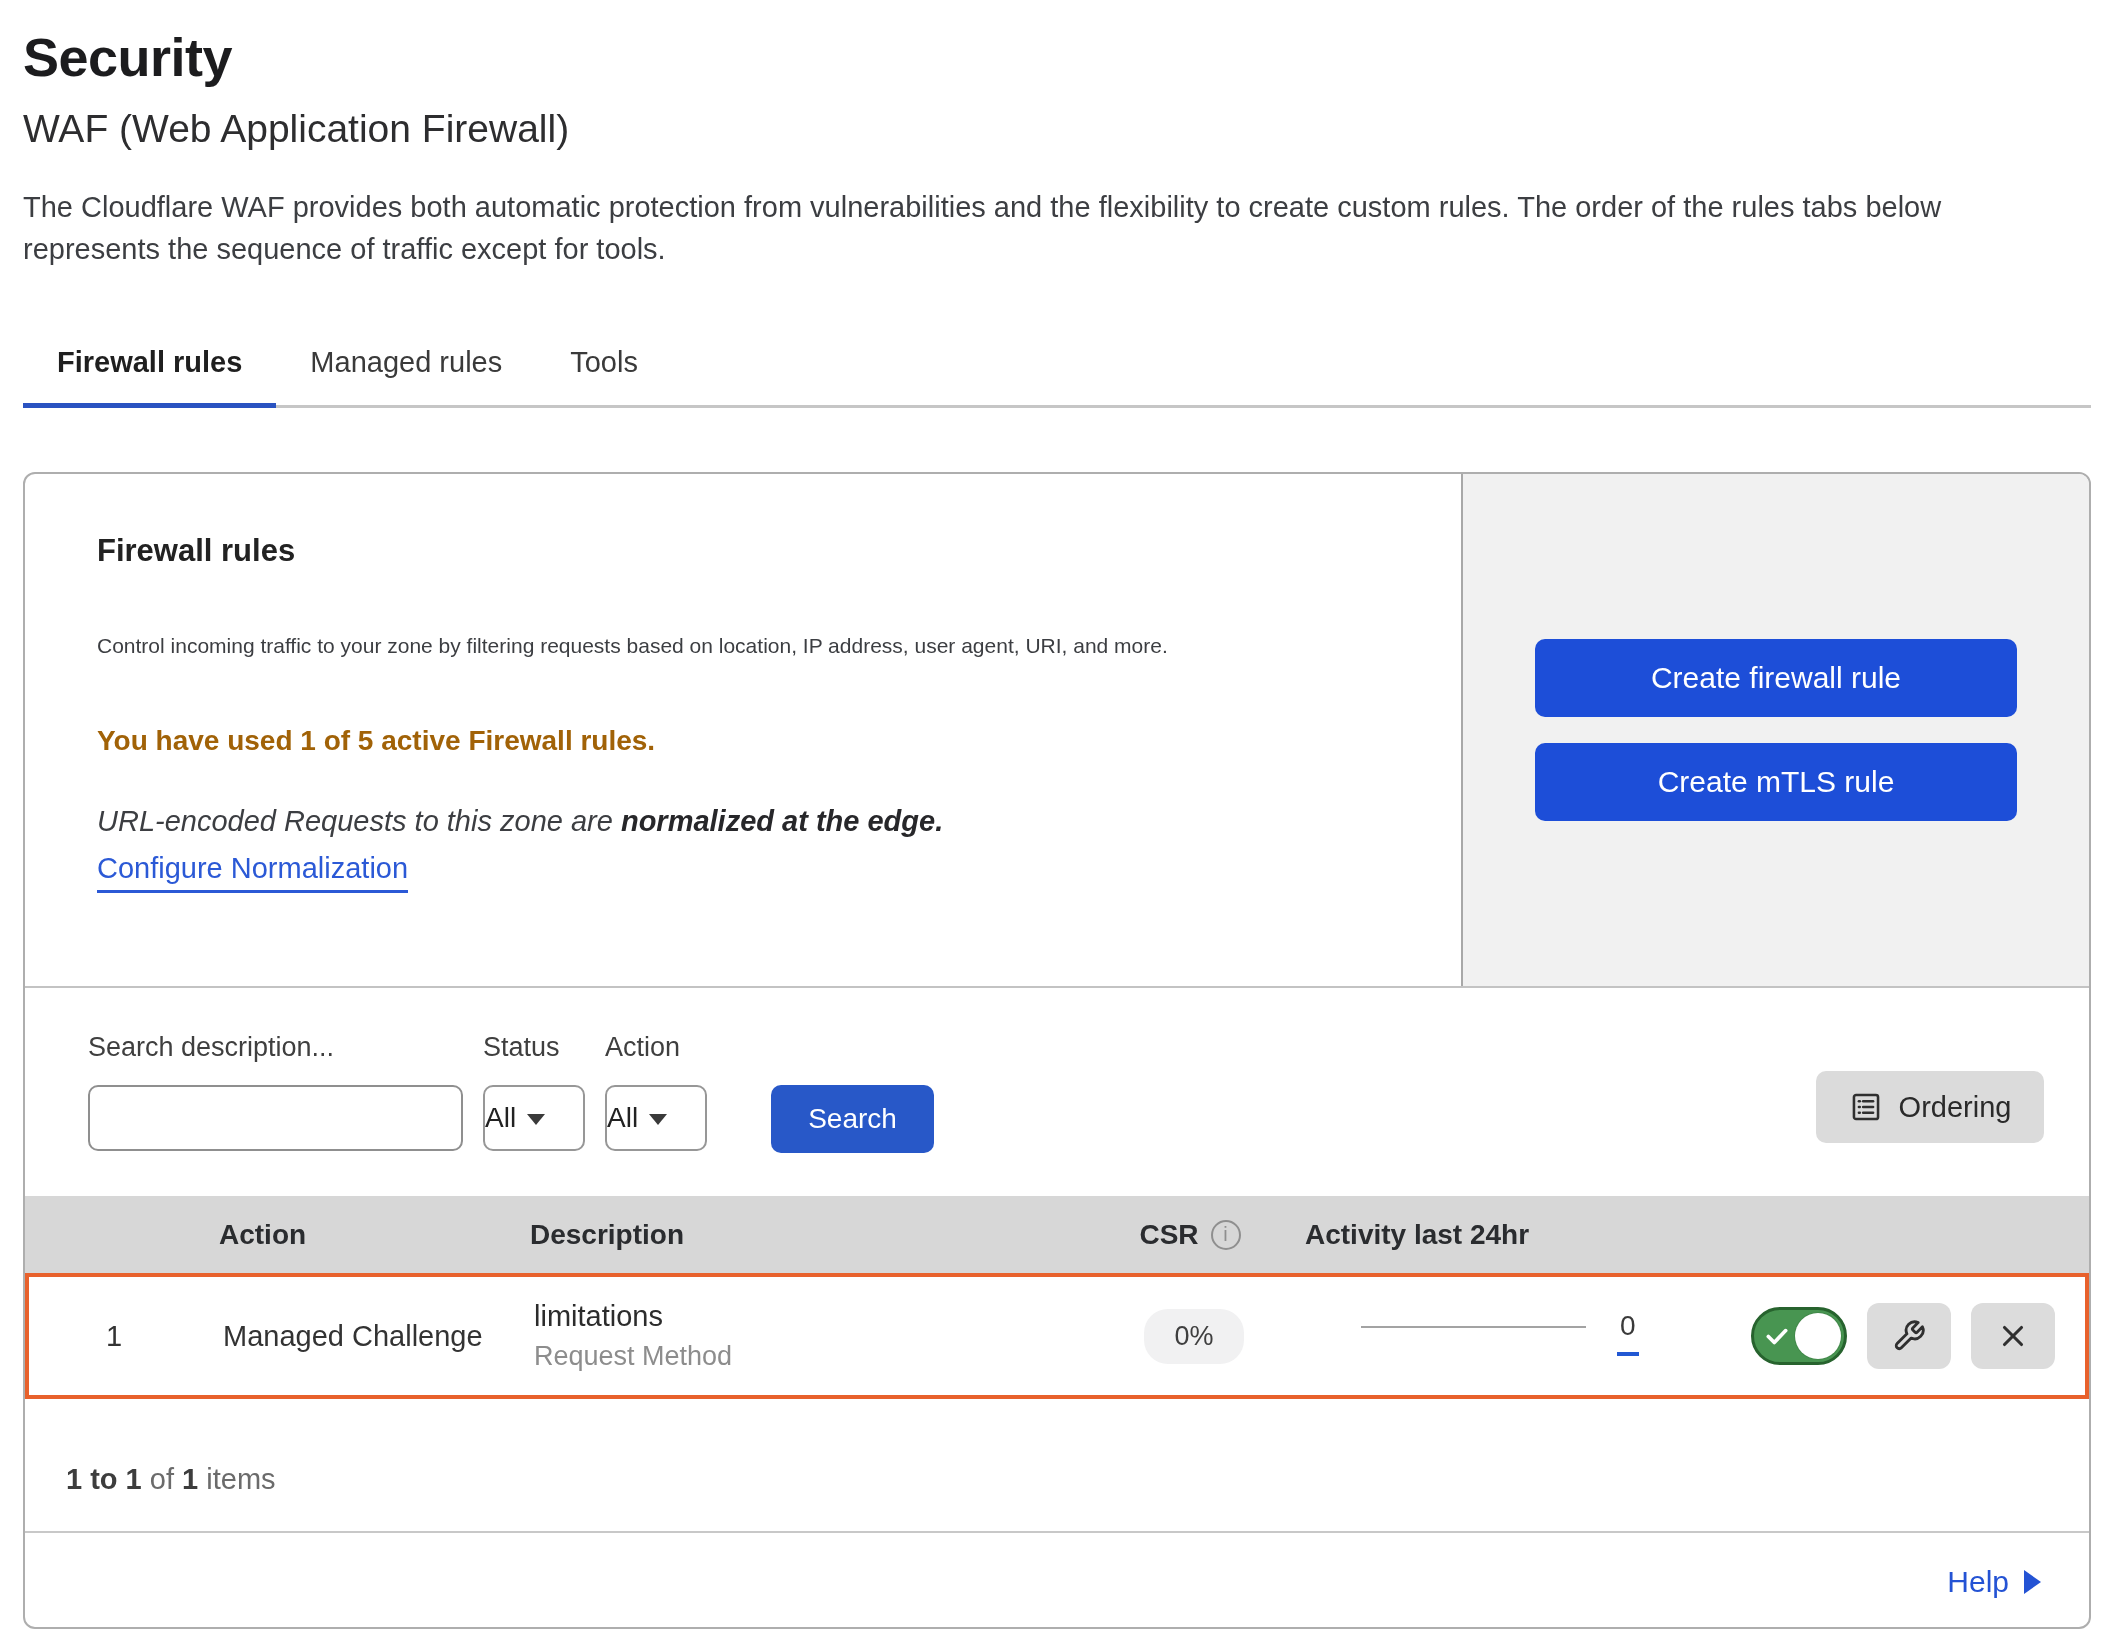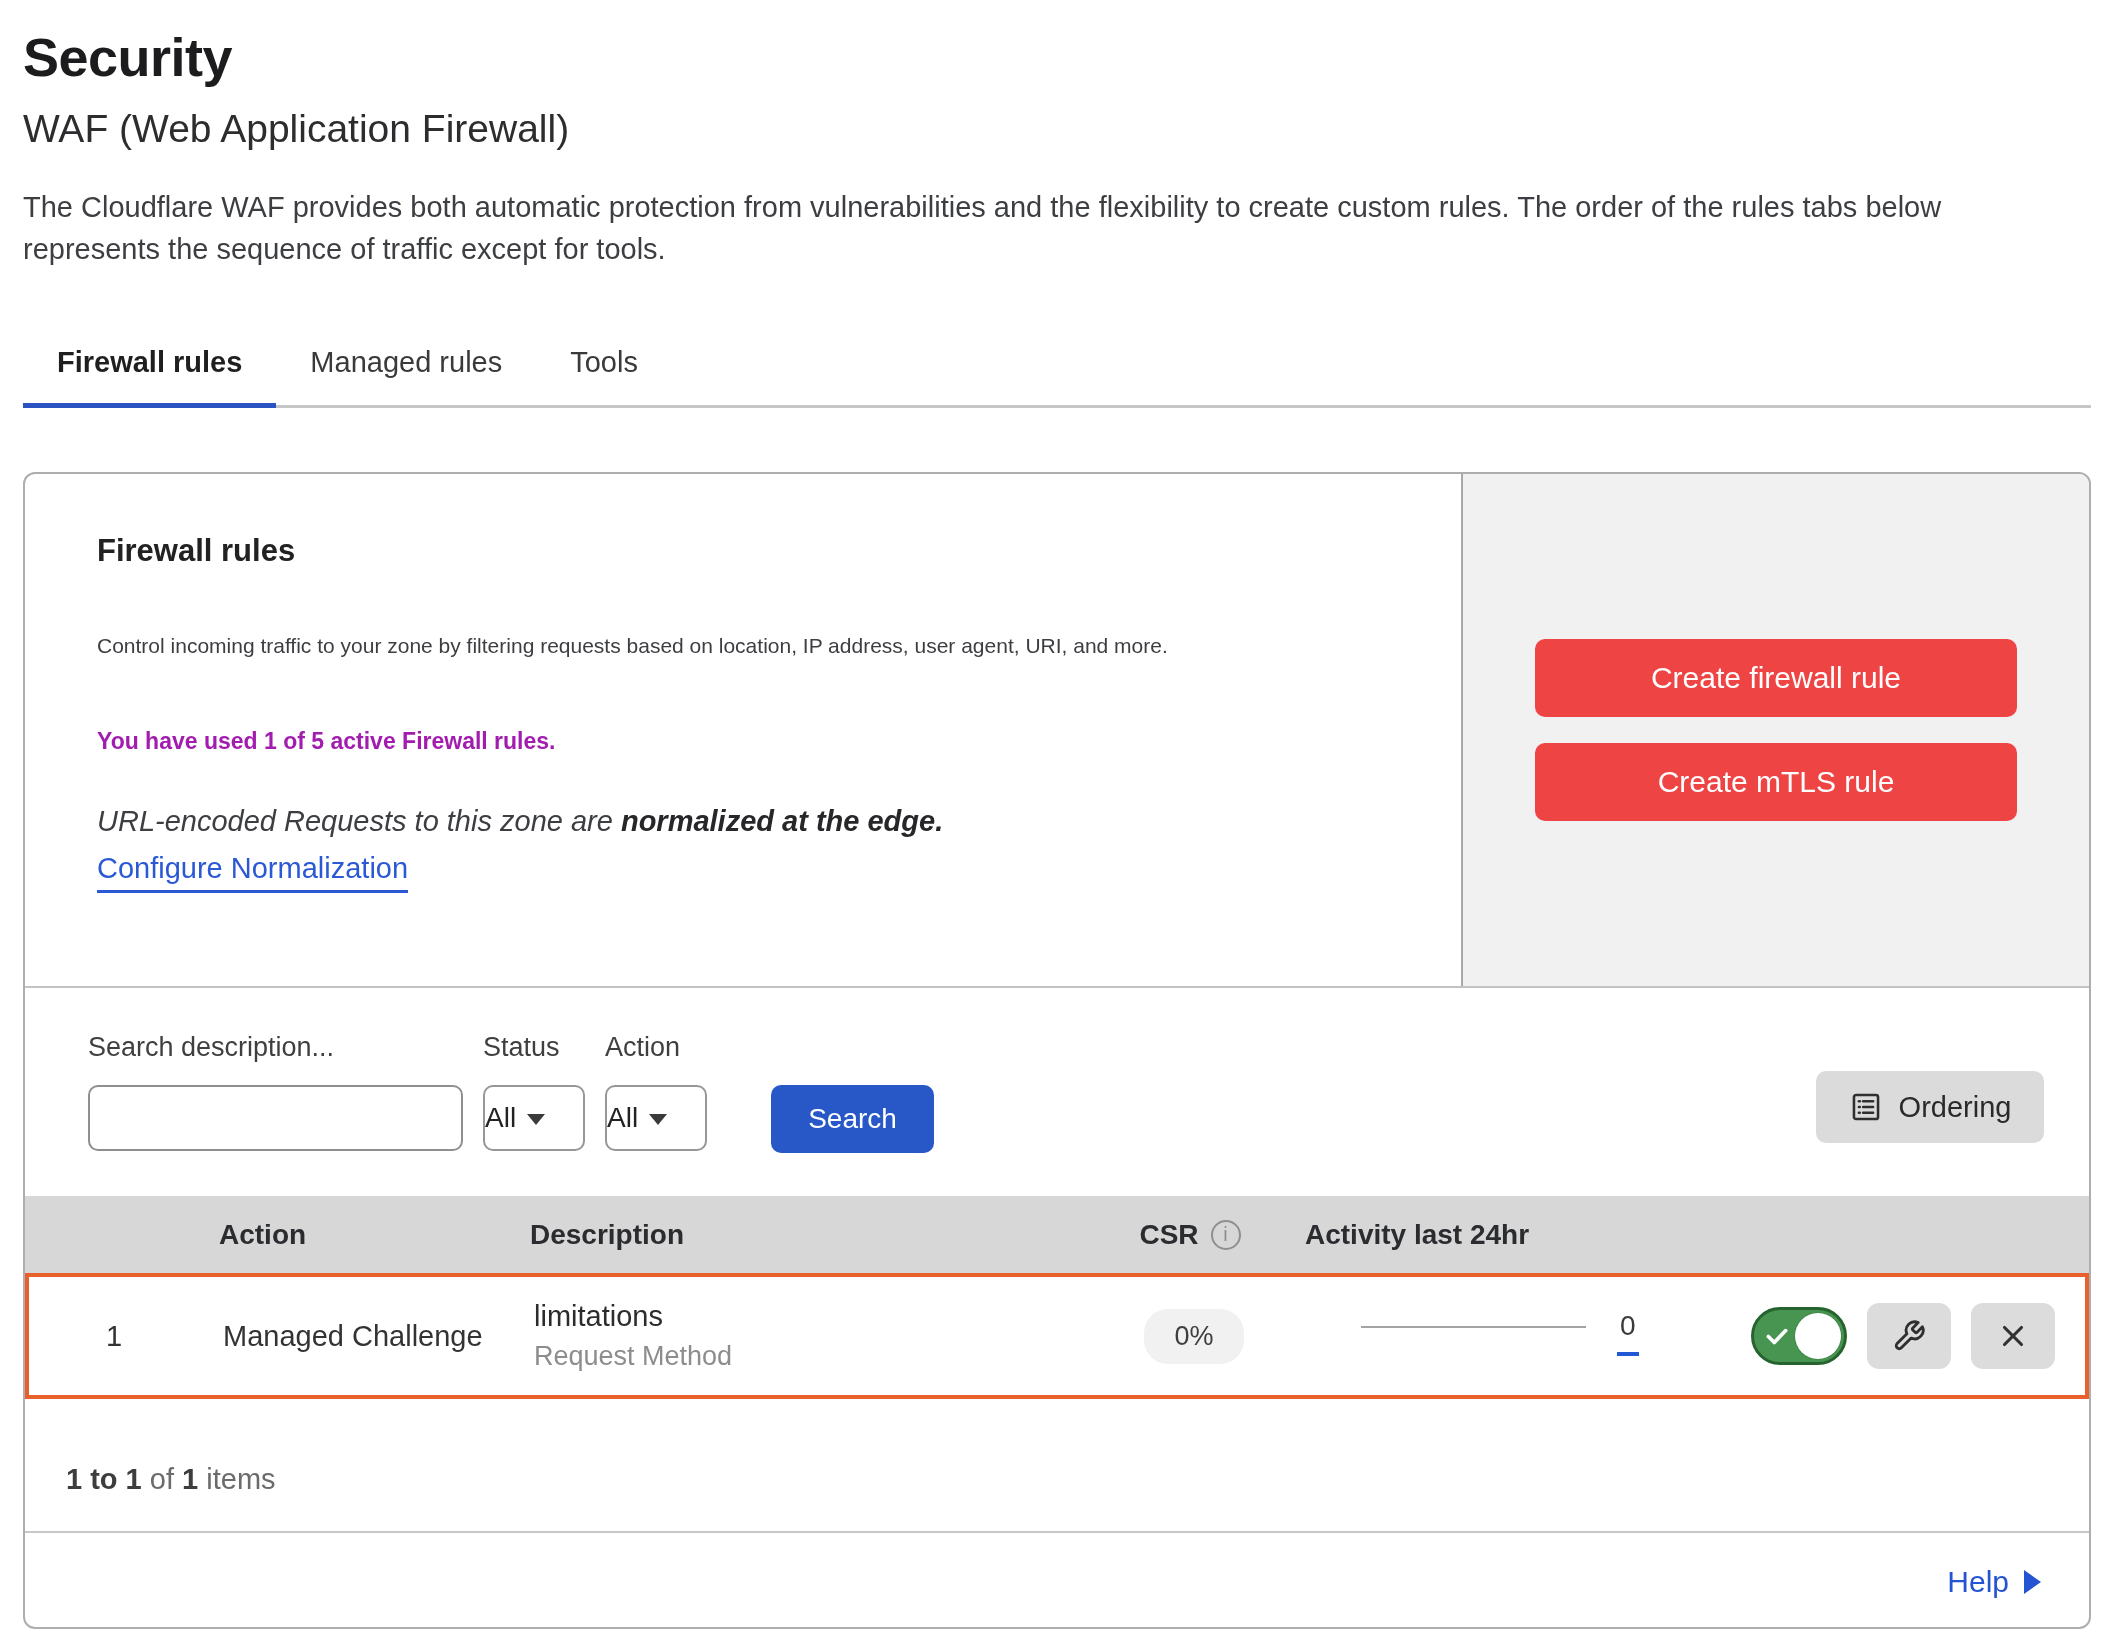--- a/index.html
+++ b/index.html
@@ -23,27 +23,27 @@
   .tab.active::after { content:""; position:absolute; left:0; right:0; bottom:-3px; height:5px; background:#2a53c1; }
 
   
   .card { margin-top:64px; border:2px solid #aeaeae; border-radius:12px; height:1157px; overflow:hidden; background:#fff; }
 
   
   .card-top { display:flex; height:514px; border-bottom:2px solid #c3c3c3; }
   .intro { flex:1 1 auto; padding:58px 40px 0 72px; }
   .intro-heading { font-size:31px; line-height:38px; font-weight:700; color:#222; }
   .intro-body { margin-top:53px; font-size:21px; line-height:45px; color:#3c3e42; max-width:1330px; }
-  .intro-usage { margin-top:56px; font-size:23px; line-height:34px; font-weight:700; color:#a21caf; }
+  .intro-usage { margin-top:56px; font-size:28px; line-height:34px; font-weight:700; color:#a16207; }
   .intro-normalization { margin-top:46px; font-size:29px; line-height:34px; color:#3c3e42;font-style:italic; }
   .intro-normalization b { color:#27272a; }
   .config-link { display:inline-block; margin-top:14px; font-size:29px; color:#2b59d6; text-decoration:none; border-bottom:3px solid #2b59d6; padding-bottom:5px; cursor:pointer; }
 
   .side-panel { width:628px; min-width:628px; background:#f1f1f1; border-left:2px solid #a8a8a8; display:flex; flex-direction:column; justify-content:center; align-items:center; gap:26px; }
-  .btn-primary { width:482px; height:78px; background:#ef4444; border:none; border-radius:10px; color:#ffffff; font-size:30px; font-family:inherit; cursor:pointer; }
+  .btn-primary { width:482px; height:78px; background:#1d4ed8; border:none; border-radius:10px; color:#ffffff; font-size:30px; font-family:inherit; cursor:pointer; }
 
   
   .filter-bar { height:208px; display:flex; align-items:flex-start; padding:44px 45px 0 63px; }
   .filter-group { display:flex; flex-direction:column; margin-right:20px; }
   .filter-label { font-size:27px; color:#3f3f3f; margin-bottom:22px; }
   .filter-label.ghost { visibility:hidden; }
   .search-box { width:375px; height:66px; border:2px solid #8f8f8f; border-radius:10px; background:#fff; display:flex; align-items:center; padding-left:18px; }
   .search-box input { border:none; outline:none; flex:1; height:100%; font-size:27px; font-family:inherit; background:transparent; margin-left:10px; }
   .dropdown { width:102px; height:66px; border:2px solid #979797; border-radius:10px; background:#fff; display:flex; align-items:center; gap:11px; font-size:28px; color:#222; font-family:inherit; cursor:pointer; }
   .caret { width:0; height:0; border-left:9px solid transparent; border-right:9px solid transparent; border-top:11px solid #3a3a3a; margin-top:3px; }

